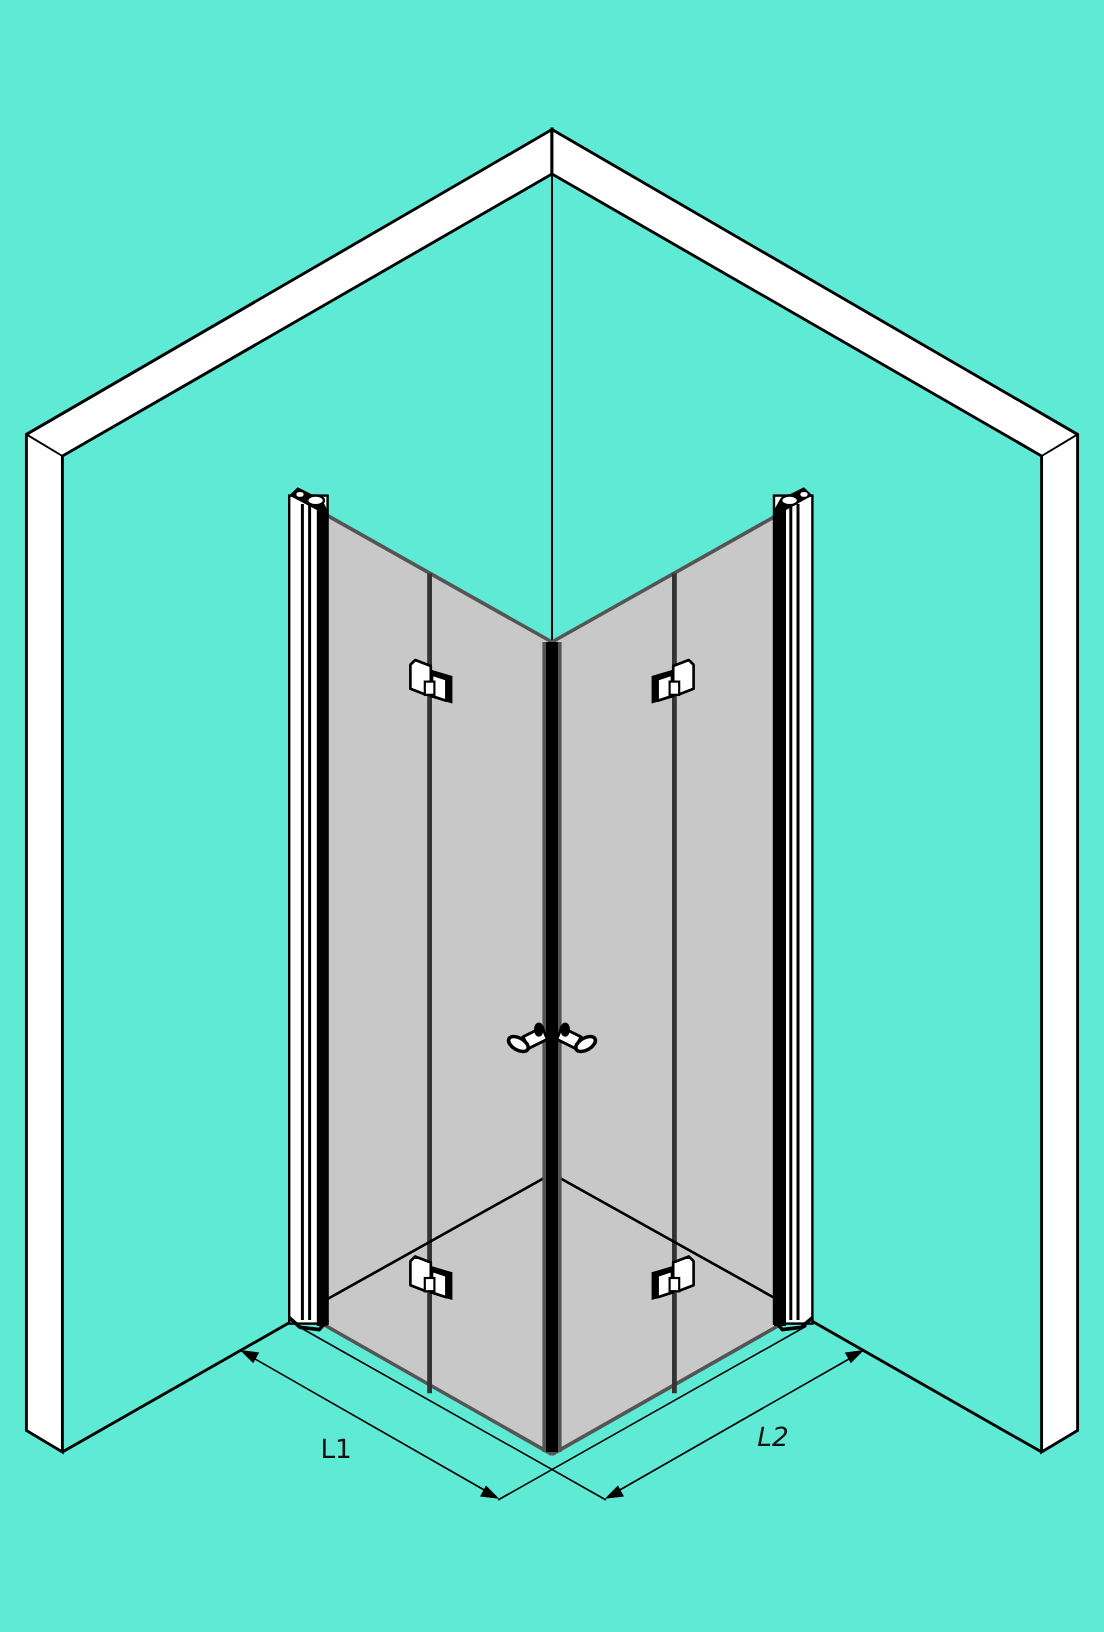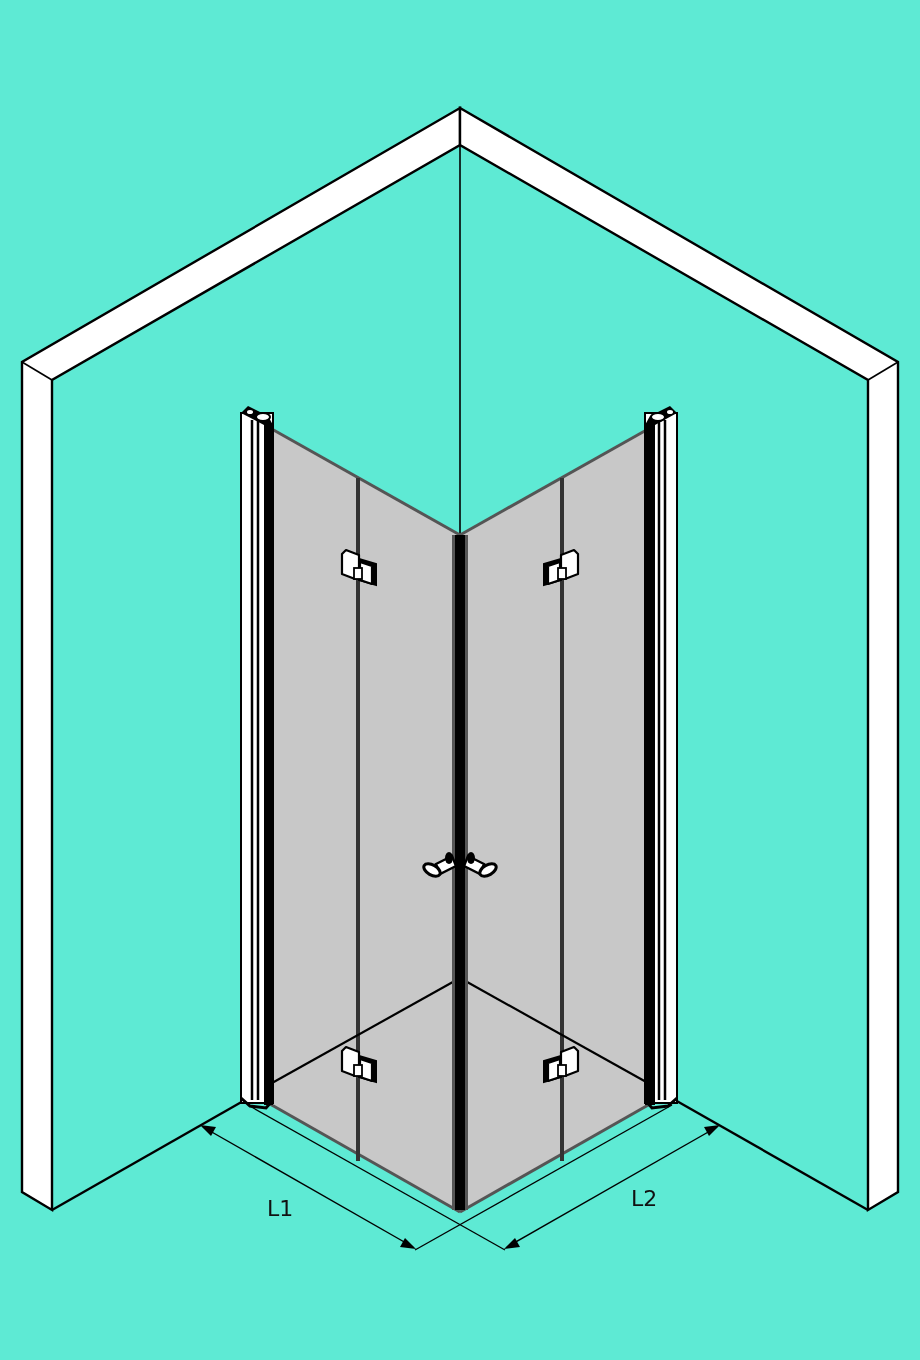--- a/index.html
+++ b/index.html
@@ -132,14 +132,14 @@
     </g>
 
     <g>
       <line class="dim" x1="507" y1="1247" x2="717" y2="1127"></line>
       <polygon class="arrow" points="504,1249 515,1238 520,1247"></polygon>
       <polygon class="arrow" points="720,1125 709,1136 704,1127"></polygon>
     </g>
   </svg>
 
   <div class="dim-label" style="left:267px; top:1196px;">L1</div>
-  <div class="dim-label" style="left:631px; top:1186px;">L2</div>
+  <div class="dim-label" style="left:631px; top:1186px;font-style:italic;">L2</div>
 </div>
 
 </body></html>

